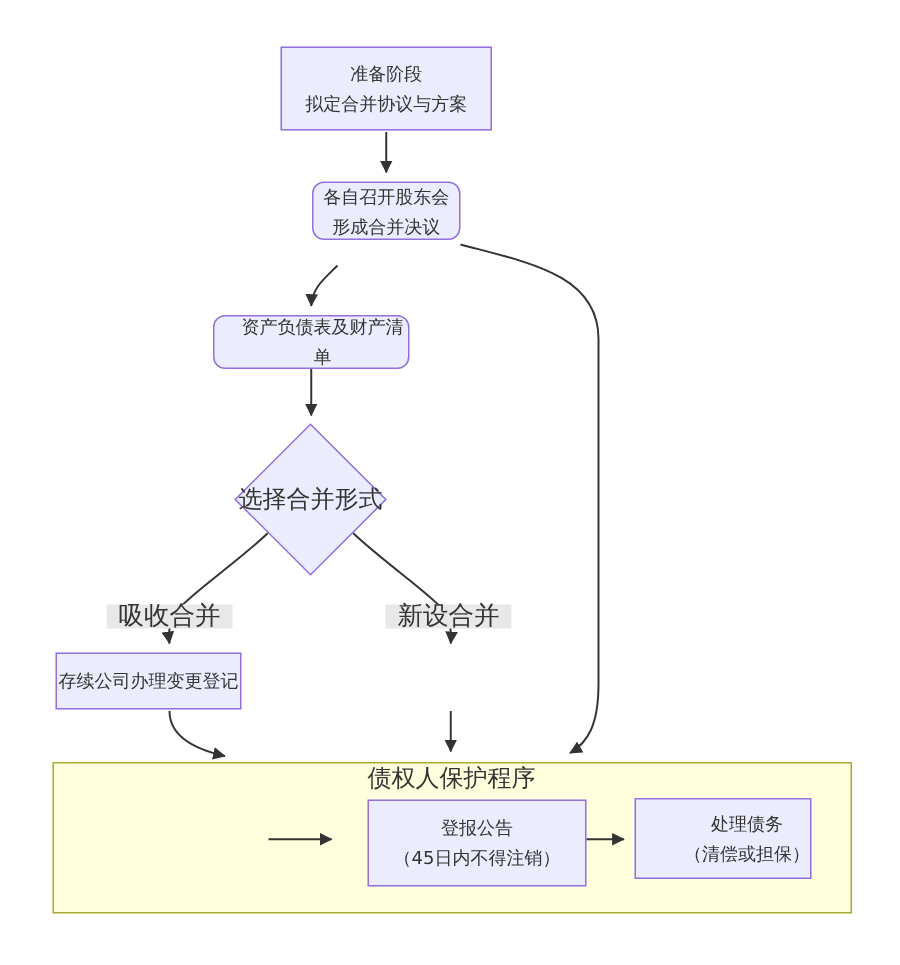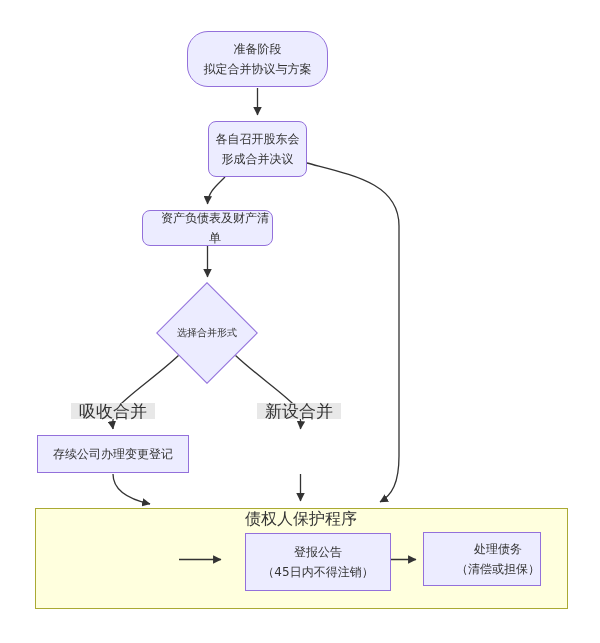--- a/index.html
+++ b/index.html
@@ -42,21 +42,21 @@
     color:var(--text-color);white-space:nowrap;
   }
   .diamond-wrap{position:absolute;z-index:3;}
   .diamond-shape{
     position:absolute;background:var(--node-fill);border:1px solid var(--node-border);
     transform:rotate(45deg);box-sizing:border-box;
   }
   .diamond-label{
     position:absolute;left:0;top:0;width:100%;height:100%;
     display:flex;align-items:center;justify-content:center;
-    font-size:10px;color:var(--text-color);white-space:nowrap;
+    font-size:16px;color:var(--text-color);white-space:nowrap;
   }
 </style>
 </head>
 <body>
 
 <div class="canvas">
 
   <div class="subgraph" style="left:35px;top:508px;width:533px;height:101px;"></div>
 
   <svg class="edges" width="600" height="643" viewBox="0 0 600 643">
@@ -70,43 +70,43 @@
     <path d="M207.5,246 L207.5,277" marker-end="url(#arrowhead)"></path>
     <path d="M179,355 C158,375 128,395 117,408 C113,415 112,422 113,429" marker-end="url(#arrowhead)"></path>
     <path d="M235,355 C256,375 286,395 297,408 C301,415 301,422 300.5,429" marker-end="url(#arrowhead)"></path>
     <path d="M113,474 C113,487 123,498 150,504" marker-end="url(#arrowhead)"></path>
     <path d="M300.5,474 L300.5,501" marker-end="url(#arrowhead)"></path>
     <path d="M307,163 C352,175 399,183 399,226 L399,456 C399,483 392,495 380,502" marker-end="url(#arrowhead)"></path>
     <path d="M179,559.5 L221,559.5" marker-end="url(#arrowhead)"></path>
     <path d="M376,559.5 L416,559.5" marker-end="url(#arrowhead)"></path>
   </svg>
 
-  <div class="node" style="left:187px;top:31px;width:141px;height:56px;border-radius:21px;">
+  <div class="node" style="left:187px;top:31px;width:141px;height:56px;">
     <span>准备阶段</span>
     <span>拟定合并协议与方案</span>
   </div>
 
-  <div class="node rounded" style="left:208px;top:121px;width:99px;height:56px;">
+  <div class="node rounded" style="left:208px;top:121px;width:99px;height:39px;">
     <span>各自召开股东会</span>
     <span>形成合并决议</span>
   </div>
 
   <div class="node rounded" style="left:142px;top:210px;width:131px;height:36px;padding-left:15px;">
     <span>资产负债表及财产清单</span>
   </div>
 
   <div class="diamond-wrap" style="left:156px;top:282px;width:102px;height:102px;">
     <div class="diamond-shape" style="left:15px;top:15px;width:72px;height:72px;"></div>
     <div class="diamond-label">选择合并形式</div>
   </div>
 
   <span class="edge-label" style="left:113px;top:411px;">吸收合并</span>
   <span class="edge-label" style="left:299px;top:411px;">新设合并</span>
 
-  <div class="node" style="left:37px;top:435px;width:152px;height:38px;">
+  <div class="node" style="left:37px;top:435px;width:124px;height:38px;">
     <span>存续公司办理变更登记</span>
   </div>
 
 
   <span class="subgraph-title" style="left:301px;top:512px;">债权人保护程序</span>
 
 
   <div class="node" style="left:245px;top:533px;width:146px;height:58px;">
     <span>登报公告</span>
     <span>（45日内不得注销）</span>

